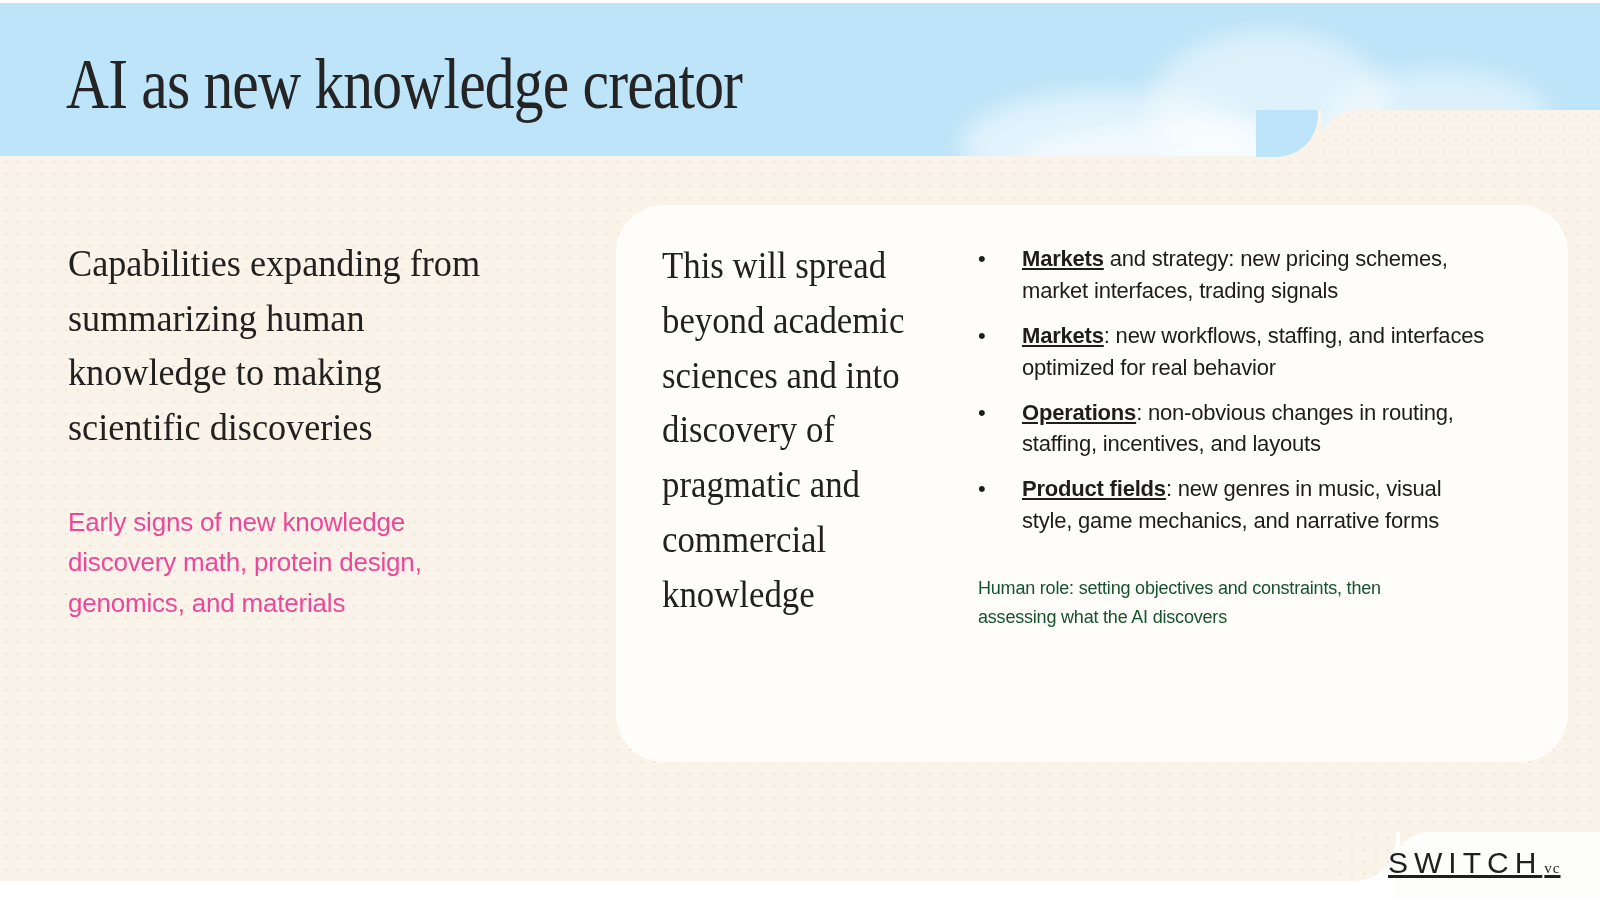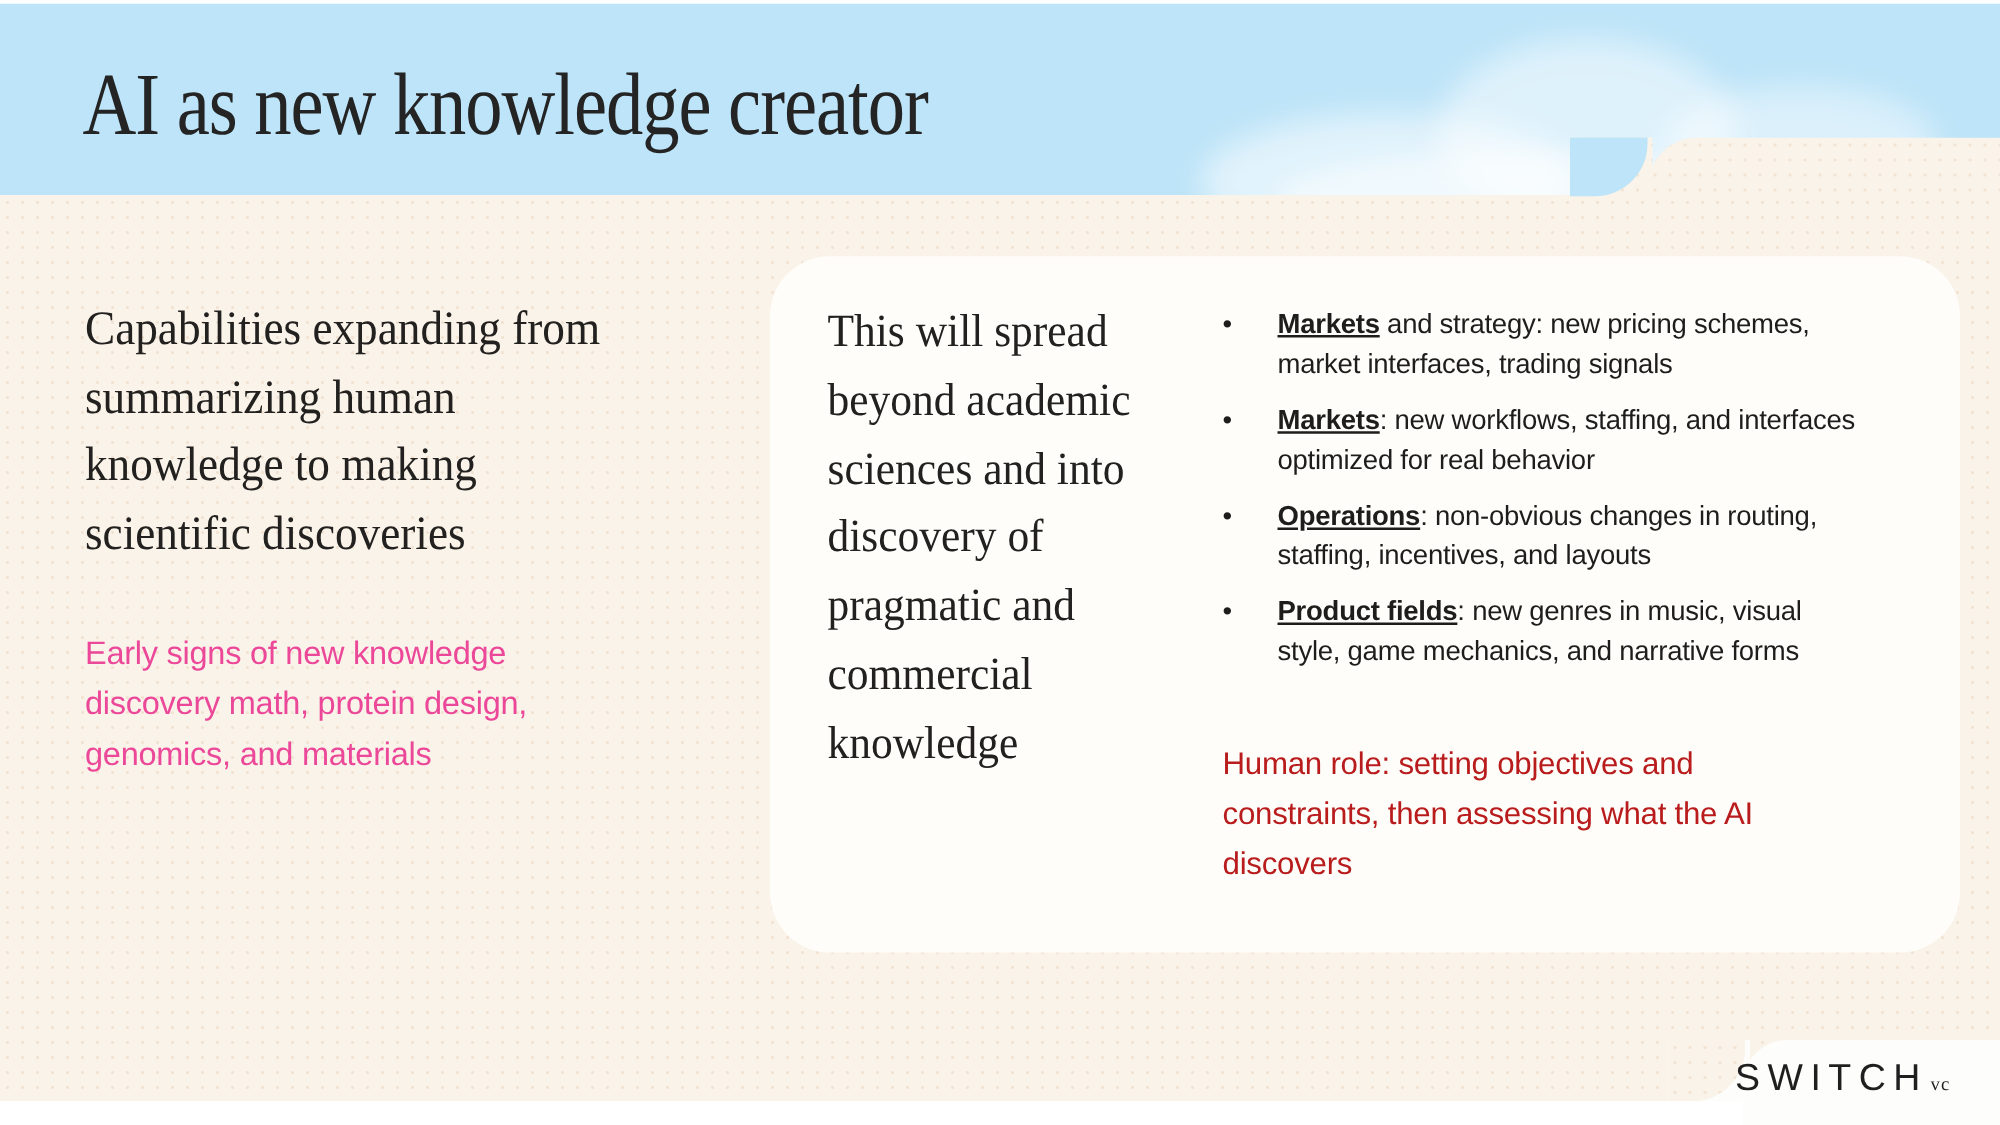--- a/index.html
+++ b/index.html
@@ -56,31 +56,31 @@
     position:absolute;left:46px;top:34px;width:320px;
     font-family:"Liberation Serif","DejaVu Serif",serif;
     font-size:37px;line-height:1.48;color:#22211f;
     transform:scaleX(.94);transform-origin:left top;
   }
   .bullets{position:absolute;left:362px;top:38px;width:510px;margin:0;padding:0;list-style:none;}
   .bullets li{display:flex;margin:0 0 13px 0;font-size:22px;line-height:1.45;letter-spacing:-.2px;}
   .bullets .marker{width:44px;flex:none;font-size:22px;}
   .bullets b{font-weight:700;text-decoration:underline;}
   .human-role{
-    position:absolute;left:362px;top:386px;width:482px;
-    font-size:25px;line-height:1.6;letter-spacing:-.2px;color:#b91c1c;
+    position:absolute;left:362px;top:369px;width:482px;
+    font-size:18px;line-height:1.6;letter-spacing:-.2px;color:#14532d;
   }
   
   .bottom-strip{position:absolute;left:0;top:881px;width:1600px;height:19px;background:#ffffff;}
   .brand-under{position:absolute;left:1334px;top:832px;width:66px;height:49px;background:#fdfdfb;}
   .brand-fillet{position:absolute;left:1334px;top:832px;width:62px;height:49px;border-bottom-right-radius:42px;}
   .brand-main{position:absolute;left:1394px;top:832px;width:206px;height:68px;background:#fdfdfb;border-top-left-radius:36px;}
   .brand{
     position:absolute;left:1388px;top:846px;width:190px;
-    font-size:30px;letter-spacing:6px;font-weight:400;color:#1f1f1f;white-space:nowrap;
+    font-size:30px;letter-spacing:6px;font-weight:400;color:#1f1f1f;white-space:nowrap;text-decoration:underline;
   }
   .brand .vc{
     font-family:"Liberation Serif","DejaVu Serif",serif;
     font-size:15px;letter-spacing:1px;margin-left:2px;
   }
 </style>
 </head>
 <body>
 
 <div class="stage">

